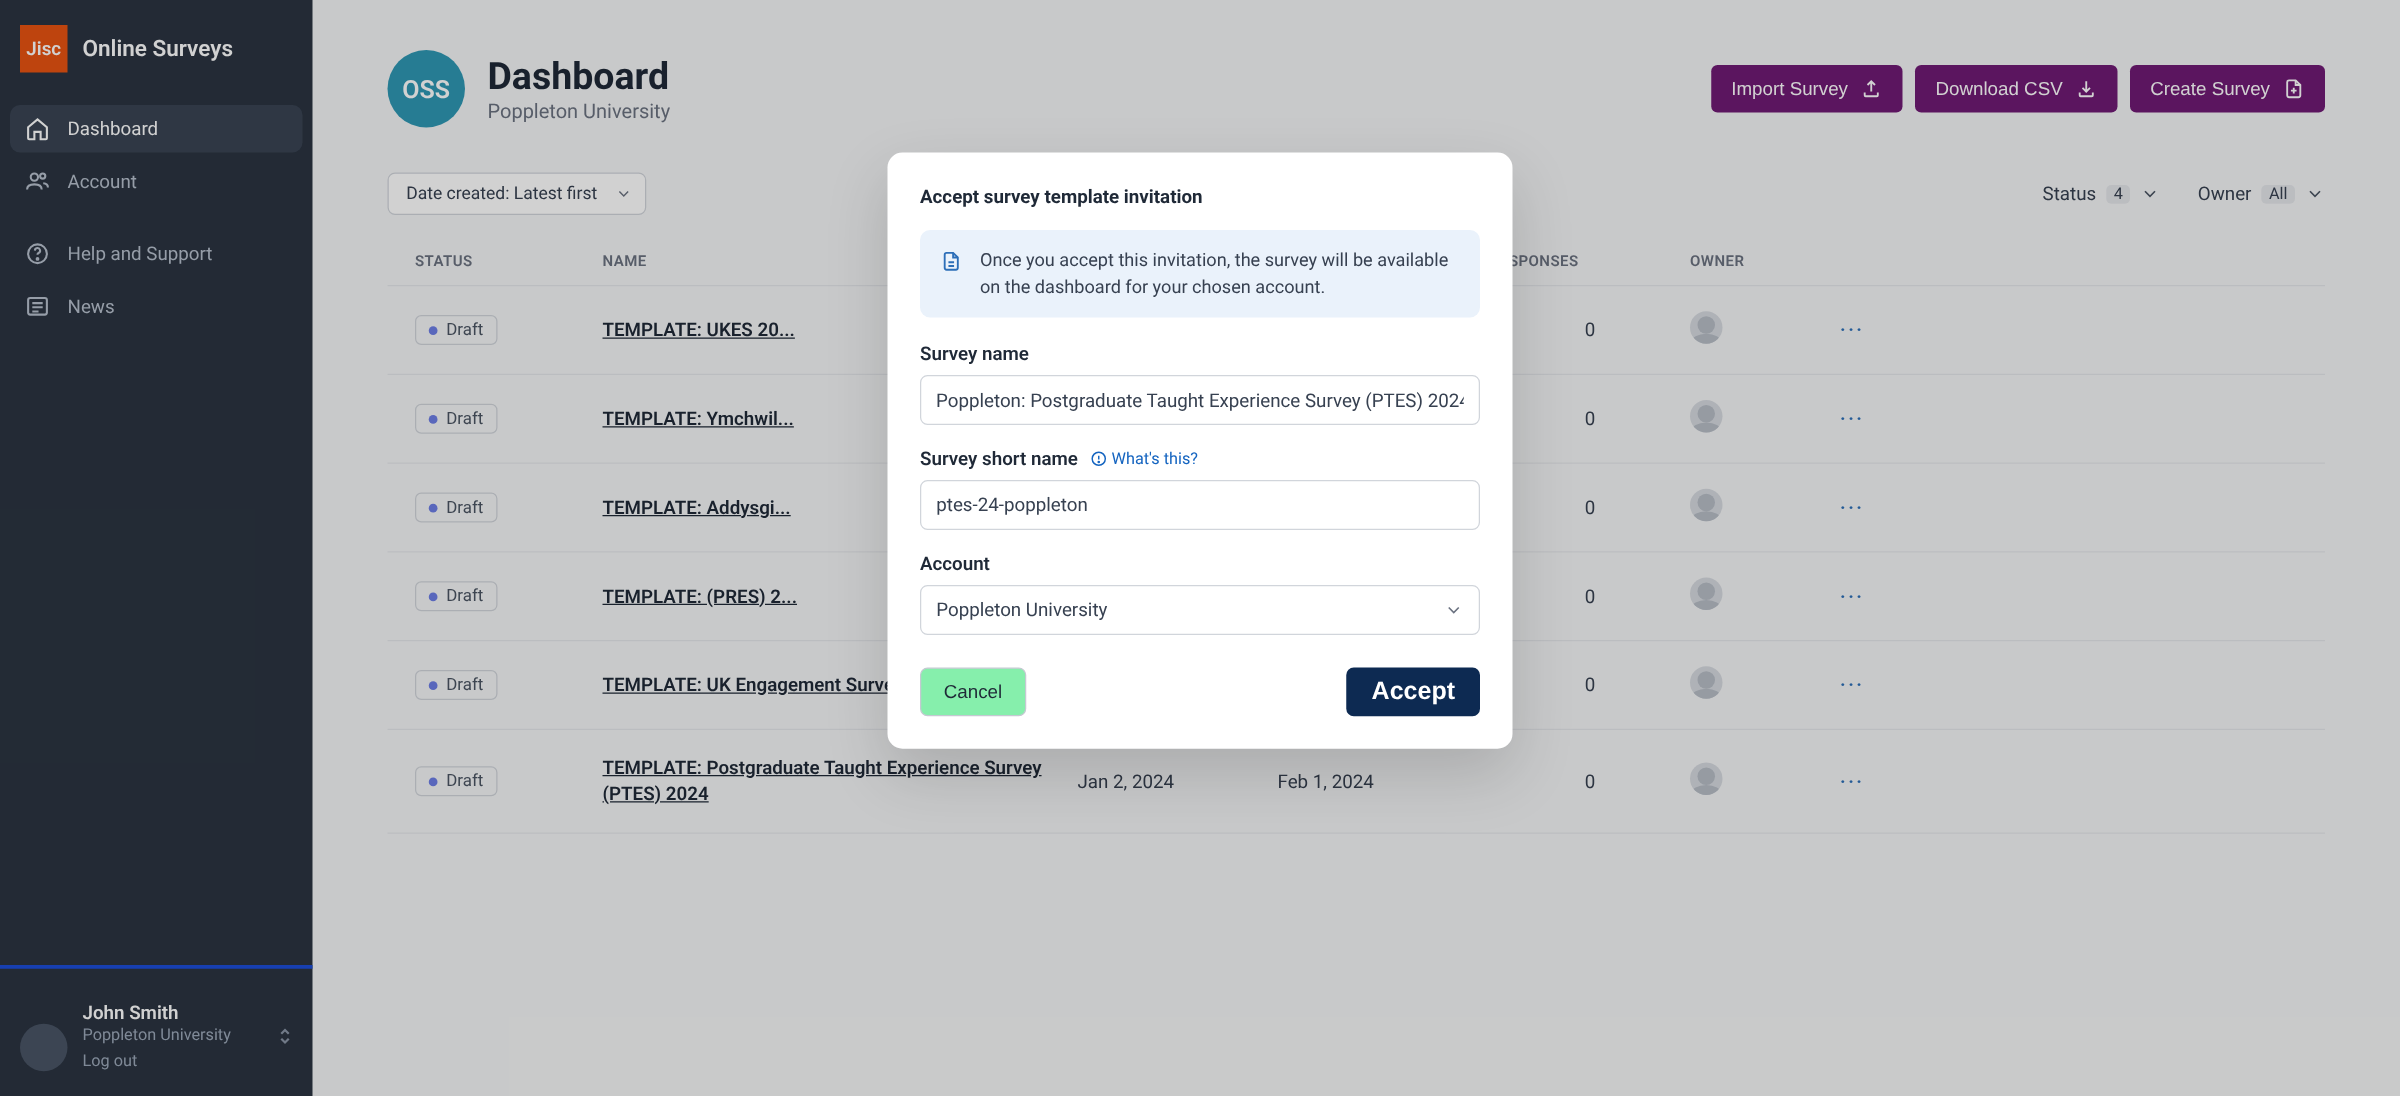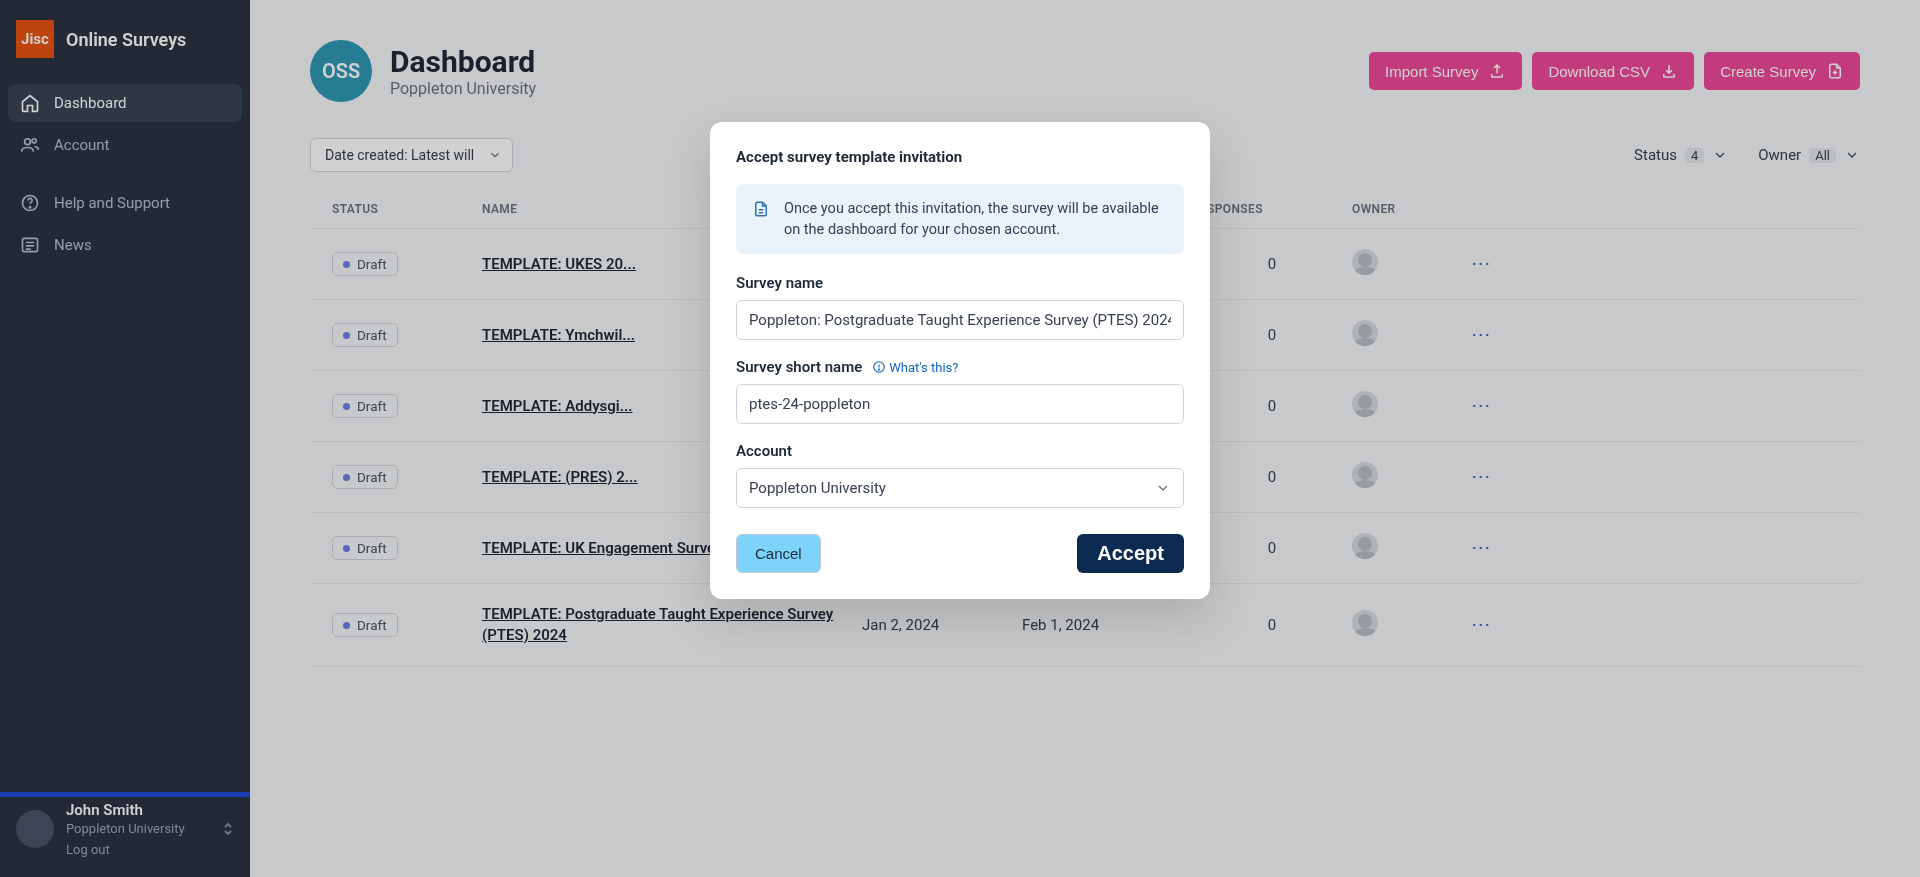--- a/index.html
+++ b/index.html
@@ -9,36 +9,36 @@
   
   .sidebar { width: 250px; background: #2b3441; color: #cfd5df; display: flex; flex-direction: column; padding-top: 16px; }
   .brand { display: flex; align-items: center; gap: 12px; padding: 4px 16px 18px 16px; }
   .brand-logo { width: 38px; height: 38px; background: #e85412; display: flex; align-items: center; justify-content: center; color: #fff; font-weight: 600; font-size: 15px; }
   .brand-text { color: #fff; font-weight: 600; font-size: 18px; }
   .nav-group { padding: 8px; display: flex; flex-direction: column; gap: 4px; }
   .nav-item { display: flex; align-items: center; gap: 14px; padding: 9px 12px; border-radius: 8px; color: #b7c0cd; font-size: 15px; cursor: pointer; }
   .nav-item.active { background: #3a4454; color: #fff; }
   .nav-item .icon { width: 20px; height: 20px; display: flex; align-items: center; justify-content: center; }
   .nav-sep { height: 12px; }
-  .sidebar-footer { margin-top: auto; border-top: 5px solid #1d4ed8; padding: 4px 16px 20px; display: flex; align-items: center; gap: 12px; }
+  .sidebar-footer { margin-top: auto; border-top: 3px solid #1d4ed8; padding: 26px 16px 20px; display: flex; align-items: flex-end; gap: 12px; }
   .avatar-lg { width: 38px; height: 38px; border-radius: 50%; background: #4a5566; }
   .userbox { flex: 1; }
   .user-name { color: #fff; font-weight: 600; font-size: 15px; }
   .user-org { color: #9ca8b9; font-size: 13px; margin-top: 2px; display: flex; align-items: center; gap: 8px; justify-content: space-between; }
   .updown-icon { color: #8a95a7; }
   .logout { color: #9ca8b9; font-size: 13px; margin-top: 6px; cursor: pointer; }
   
   .main { flex: 1; padding: 40px 60px; overflow: auto; }
   .header-row { display: flex; align-items: center; gap: 18px; margin-bottom: 36px; }
   .org-circle { width: 62px; height: 62px; border-radius: 50%; background: #2f98b4; color: #fff; display: flex; align-items: center; justify-content: center; font-size: 20px; font-weight: 600; }
   .title-block { flex: 1; }
   .page-title { font-size: 30px; font-weight: 700; color: #1f2937; }
   .page-subtitle { font-size: 16px; color: #6b7280; }
   .header-actions { display: flex; gap: 10px; }
-  .btn-header { background: #ec4899; color: #fff; border: none; border-radius: 5px; padding: 10px 16px; font-size: 15px; display: flex; align-items: center; gap: 10px; cursor: pointer; }
+  .btn-header { background: #701a75; color: #fff; border: none; border-radius: 5px; padding: 10px 16px; font-size: 15px; display: flex; align-items: center; gap: 10px; cursor: pointer; }
   .btn-header .icon { width: 18px; height: 18px; }
   .filter-row { display: flex; align-items: center; margin-bottom: 18px; }
   .select-box { border: 1px solid #d1d5db; background: #fff; border-radius: 6px; padding: 8px 38px 8px 14px; font-size: 14px; color: #374151; position: relative; cursor: pointer; }
   .select-box .chev { position: absolute; right: 10px; top: 50%; transform: translateY(-50%); color: #6b7280; }
   .filter-spacer { flex: 1; }
   .filter-right { display: flex; align-items: center; gap: 30px; }
   .filter-widget { display: flex; align-items: center; gap: 8px; font-size: 15px; color: #374151; cursor: pointer; }
   .badge { background: #e5e7eb; padding: 0 6px; border-radius: 4px; font-size: 13px; }
   .chev-s { color: #4b5563; }
   
@@ -55,21 +55,21 @@
   .modal { position: absolute; z-index: 100; left: 50%; transform: translateX(-50%); top: 122px; width: 500px; background: #fff; border-radius: 12px; padding: 26px; box-shadow: 0 20px 50px rgba(0,0,0,0.15); }
   .modal-title { font-size: 15px; font-weight: 700; color: #1f2937; margin-bottom: 18px; }
   .info-box { background: #eaf2fb; border-radius: 8px; padding: 14px 16px; display: flex; gap: 14px; align-items: flex-start; font-size: 14.5px; color: #374151; line-height: 1.45; margin-bottom: 20px; }
   .info-box .ib-icon { color: #2d6fb8; flex-shrink: 0; margin-top: 2px; }
   .field-label { font-size: 15px; font-weight: 600; color: #1f2937; margin-bottom: 8px; display: flex; align-items: center; gap: 10px; }
   .whatsthis { color: #1464c0; font-size: 13px; font-weight: 400; display: inline-flex; align-items: center; gap: 3px; cursor: pointer; }
   .text-input { width: 100%; border: 1px solid #d1d5db; border-radius: 6px; padding: 10px 12px; font-size: 15px; color: #374151; margin-bottom: 18px; font-family: inherit; }
   .select-input { width: 100%; border: 1px solid #d1d5db; border-radius: 6px; padding: 10px 12px; font-size: 15px; color: #374151; position: relative; cursor: pointer; margin-bottom: 26px; }
   .select-input .chev { position: absolute; right: 12px; top: 50%; transform: translateY(-50%); color: #6b7280; }
   .modal-actions { display: flex; justify-content: space-between; }
-  .btn-secondary { background: #7dd3fc; border: 1px solid #c4c9d1; border-radius: 6px; padding: 8px 18px; font-size: 15px; cursor: pointer; color: #1f2937; }
+  .btn-secondary { background: #86efac; border: 1px solid #c4c9d1; border-radius: 6px; padding: 8px 18px; font-size: 15px; cursor: pointer; color: #1f2937; }
   .btn-primary { background: #0d2a52; color: #fff; border: none; border-radius: 6px; padding: 8px 20px; font-size: 20px; font-weight: 600; cursor: pointer; }
   svg { display: block; }
 </style>
 </head>
 <body>
 
 <div class="app">
 
   <aside class="sidebar">
     <div class="brand">
@@ -165,21 +165,21 @@
                 <path d="M14 3H7a2 2 0 0 0-2 2v14a2 2 0 0 0 2 2h10a2 2 0 0 0 2-2V8z"></path>
                 <path d="M14 3v5h5M12 11v6M9 14h6"></path>
               </svg>
             </span>
         </button>
       </div>
     </div>
 
     <div class="filter-row">
       <div class="select-box">
-        <span>Date created: Latest will</span>
+        <span>Date created: Latest first</span>
         <span class="chev">
             <svg width="14" height="14" viewBox="0 0 24 24" fill="none" stroke="currentColor" stroke-width="2">
               <path d="m6 9 6 6 6-6"></path>
             </svg>
           </span>
       </div>
       <div class="filter-spacer"></div>
       <div class="filter-right">
         <div class="filter-widget">
           <span>Status</span>

